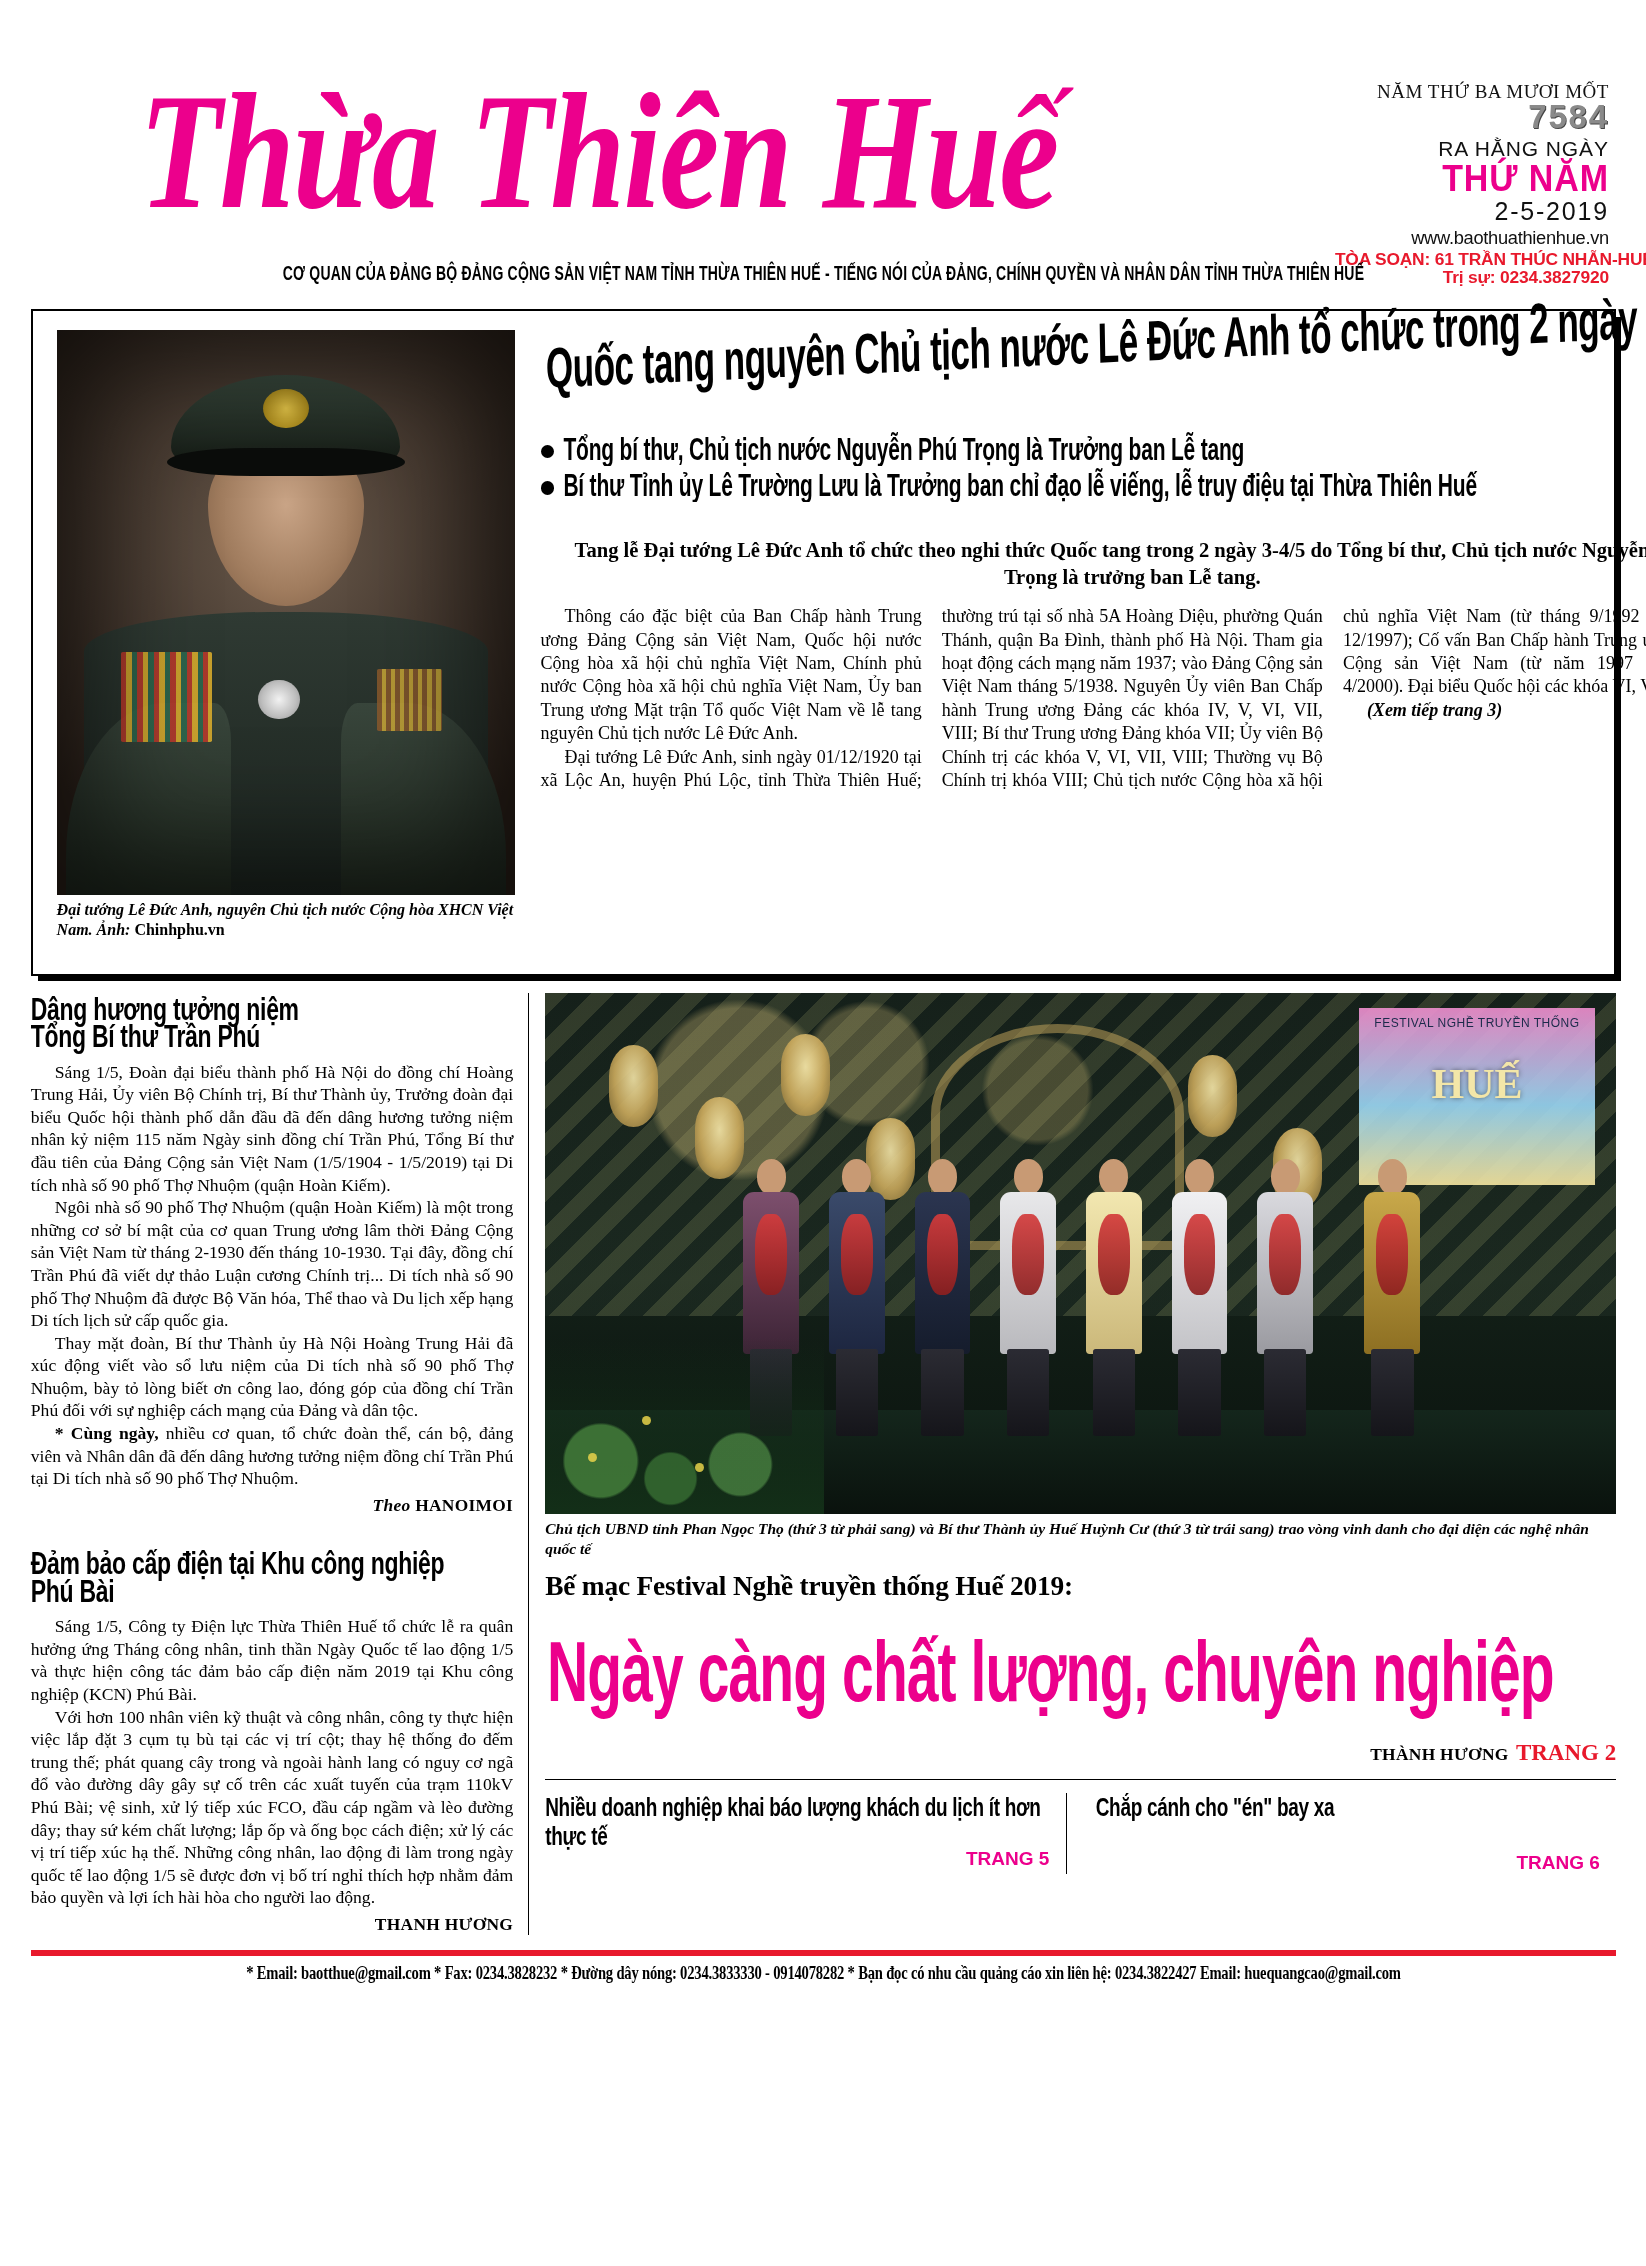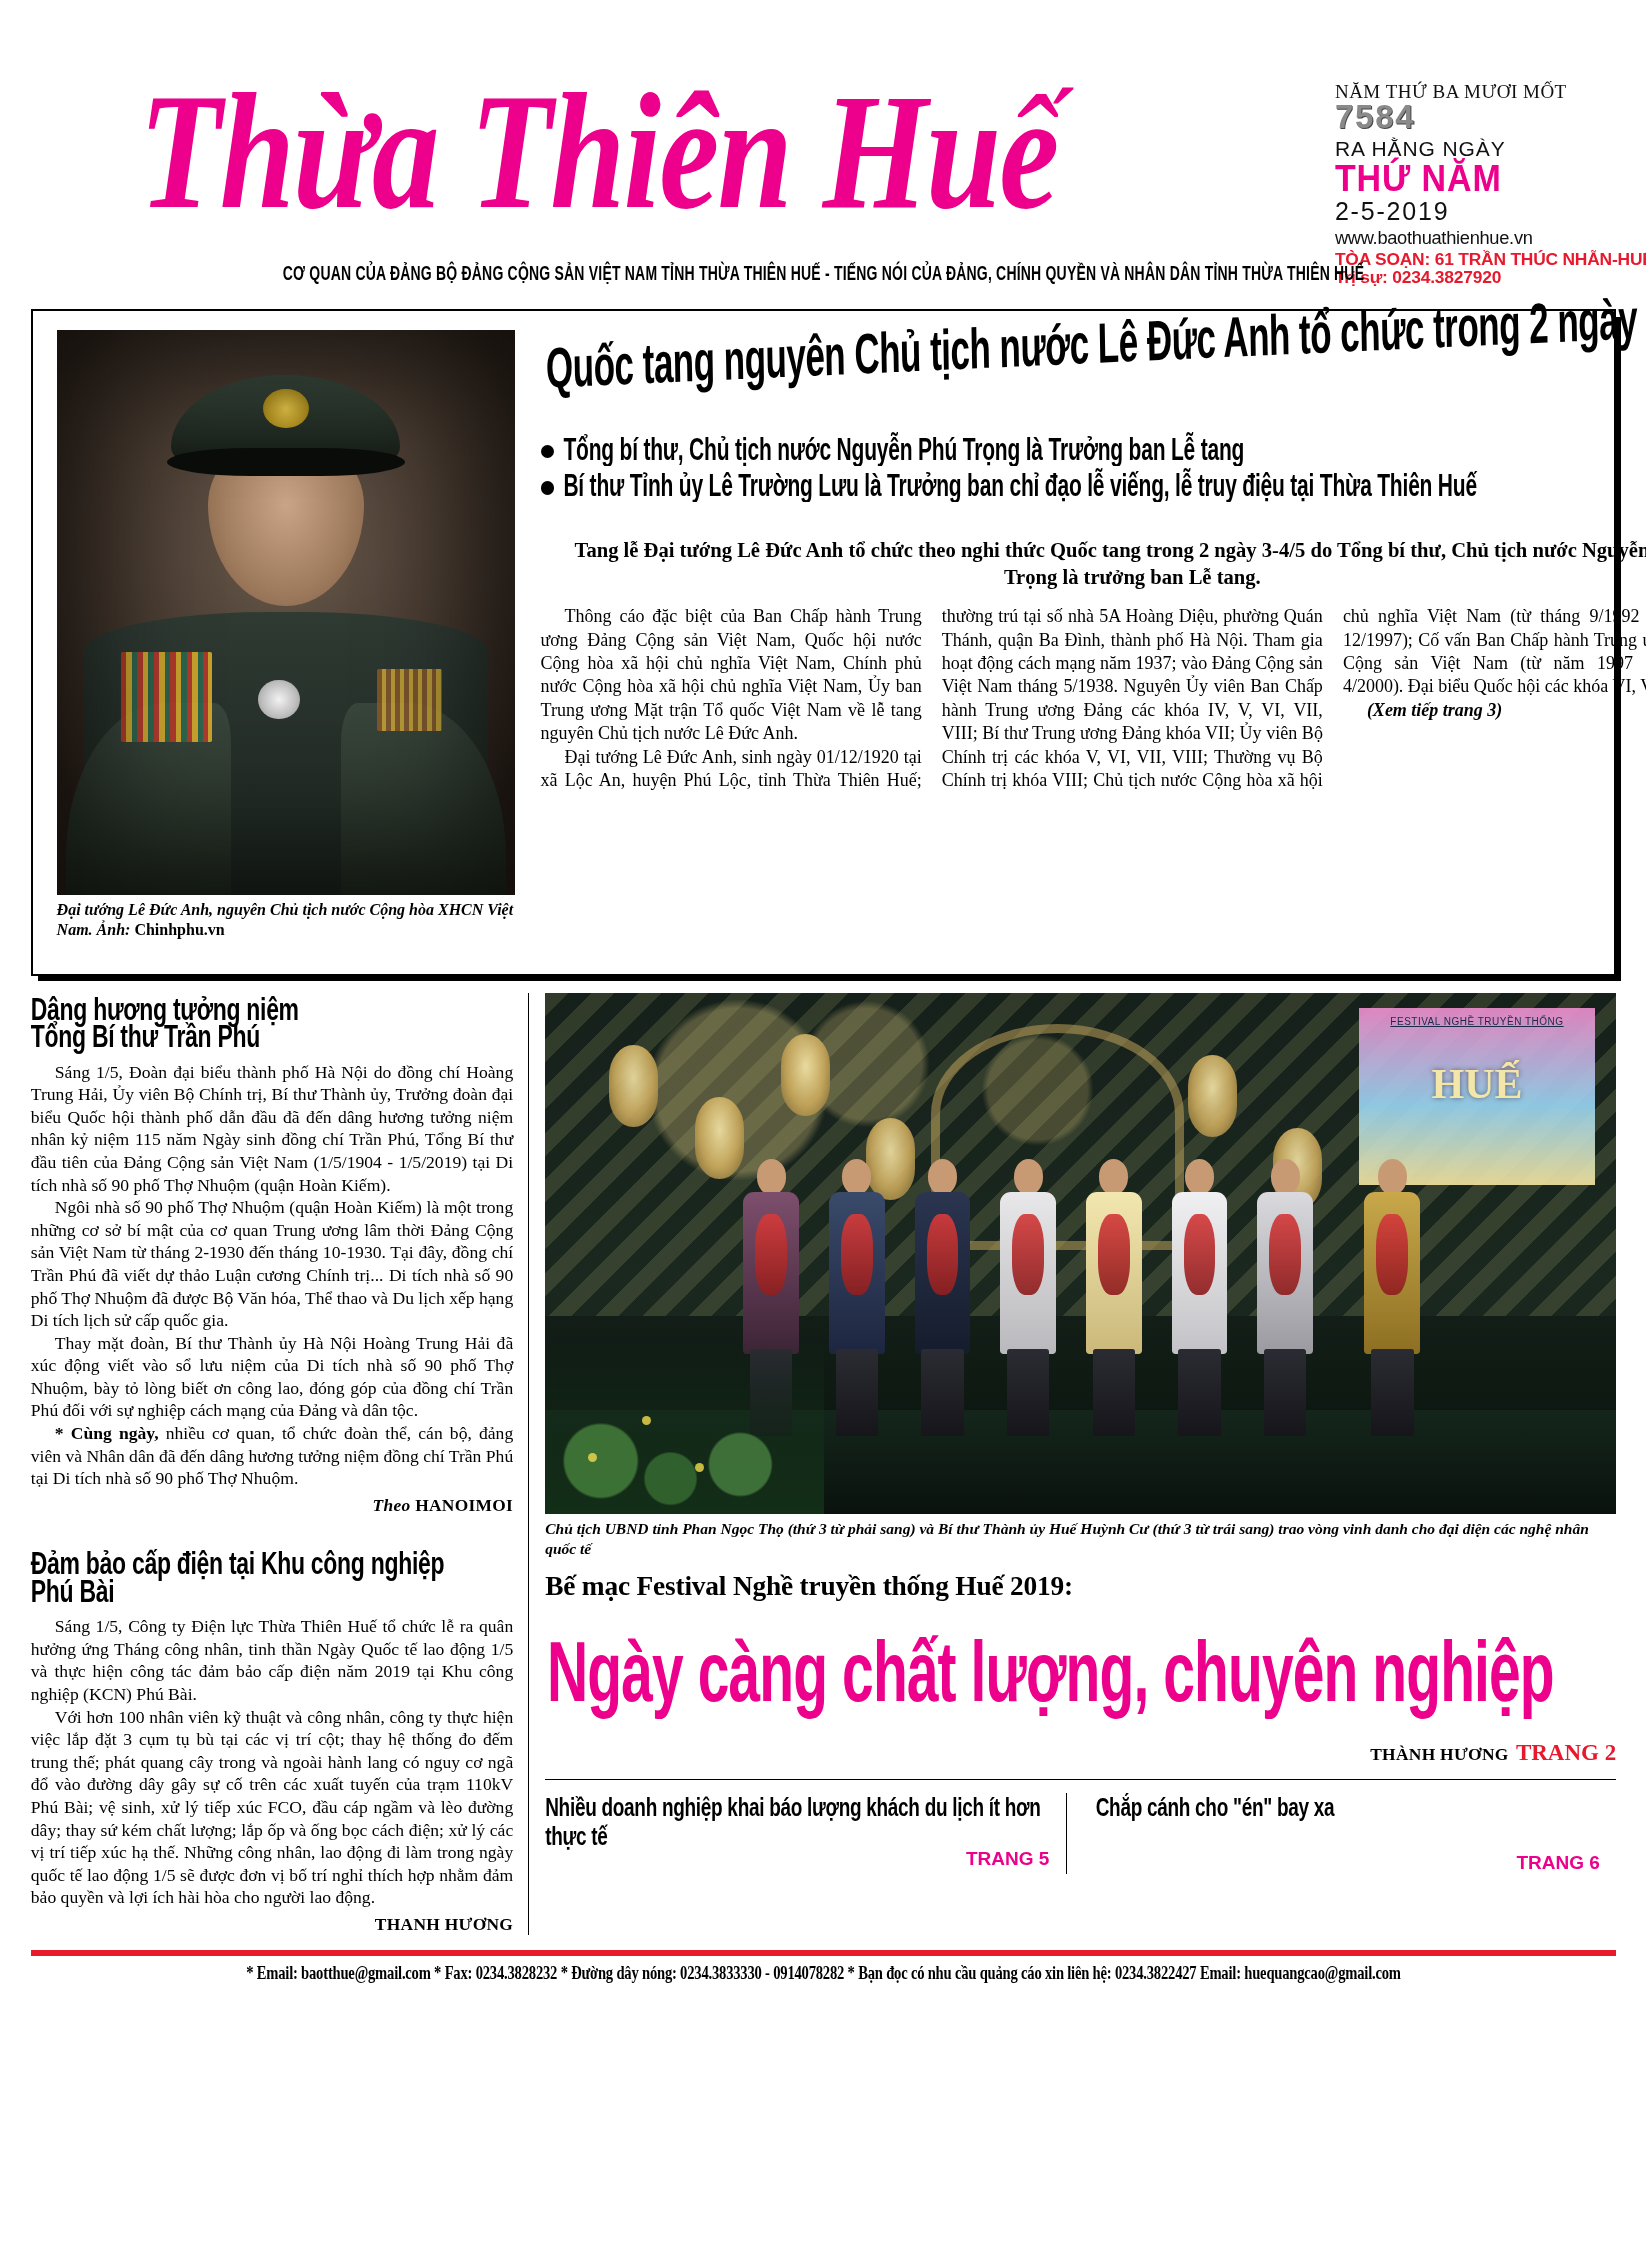--- a/index.html
+++ b/index.html
@@ -18,21 +18,21 @@
     font-weight:bold; font-style:italic;
     font-size:135px; line-height:1;
     color:#ec008c;
     letter-spacing:-1.8px;
     white-space:nowrap;
     transform: scaleY(1.22);
     transform-origin: left top;
   }
   .mast-right {
     position:absolute; right:9.1px; top:82px; width:274px;
-    text-align:left; line-height:1.02;
+    text-align:right; line-height:1.02;
   }
   .mr-year { font-family:"Liberation Serif", serif; font-size:19px; letter-spacing:0.5px; color:#111; white-space:nowrap; }
   .mr-issue { font-family:"Liberation Sans", sans-serif; font-weight:bold; font-size:33px; color:#8a8a8a; letter-spacing:1.8px; margin-top:-1.8px;
               text-shadow: 0.9px 0.9px 0 #444; }
   .mr-daily { font-family:"Liberation Sans", sans-serif; font-size:21px; letter-spacing:0.9px; color:#111; margin-top:5px; }
   .mr-weekday { font-family:"Liberation Sans", sans-serif; font-weight:bold; font-size:34px; color:#ec008c; letter-spacing:0.9px; margin-top:0.9px; transform:scaleY(1.1); }
   .mr-date { font-family:"Liberation Sans", sans-serif; font-size:25px; letter-spacing:1.8px; color:#111; margin-top:3.7px; }
   .mr-web { font-family:"Liberation Sans", sans-serif; font-size:18.3px; color:#111; margin-top:4.6px; letter-spacing:-0.3px; }
   .mr-office { font-family:"Liberation Sans", sans-serif; font-weight:bold; font-size:17.4px; color:#e8192c; margin-top:3.7px; letter-spacing:-0.2px; white-space:nowrap; }
   .mr-tel { font-family:"Liberation Sans", sans-serif; font-weight:bold; font-size:17.4px; color:#e8192c; letter-spacing:-0.2px; }
@@ -201,21 +201,21 @@
         radial-gradient(circle at 46% 30%, rgba(200,180,110,.28) 0 8%, transparent 9%),
         repeating-linear-gradient(135deg, rgba(120,130,90,.35) 0 16.4px, rgba(40,55,45,.35) 16.4px 33px);
   }
   .fs-lantern { position:absolute; width:49px; height:82px; border-radius:50%/38%;
       background:radial-gradient(ellipse at 50% 40%, #f5e6a8 0%, #caa95c 55%, #7b6530 100%); opacity:.9; }
   .fs-arch { position:absolute; left:36%; top:6%; width:22%; height:40%;
       border:9.1px solid rgba(190,160,90,.55); border-radius:50% 50% 0 0 / 40% 40% 0 0; }
   .fs-screen { position:absolute; right:2%; top:3%; width:22%; height:34%;
       background:linear-gradient(#f18fd0,#9ad7f5 55%, #f6e6a0); opacity:.9; }
   .fs-screen-txt { position:absolute; right:3%; top:4.5%; width:20%; text-align:center;
-      font-family:"Liberation Sans", sans-serif; font-size:10px; color:#1b2a4a; letter-spacing:0.5px;text-decoration:underline; }
+      font-family:"Liberation Sans", sans-serif; font-size:12px; color:#1b2a4a; letter-spacing:0.5px; }
   .fs-screen-hue { position:absolute; right:5%; top:13%; width:16%; text-align:center;
       font-family:Liberation Serif, serif; font-weight:bold; font-size:42px; color:#f3e6a8;
       text-shadow:0 0 5.5px rgba(0,0,0,.5); }
   .fs-floor { position:absolute; left:0; right:0; bottom:0; height:20%;
       background:linear-gradient(#14261c,#0a120d); }
   .fs-person { position:absolute; bottom:16%; width:6.2%; height:52%; }
   .fs-person .head { position:absolute; left:28%; top:0; width:44%; height:13%; border-radius:50%;
       background:#c89a74; }
   .fs-person .torso { position:absolute; left:8%; top:12%; width:84%; height:60%; border-radius:11px 11px 3.7px 3.7px; }
   .fs-person .legs { position:absolute; left:18%; top:70%; width:64%; height:32%;

